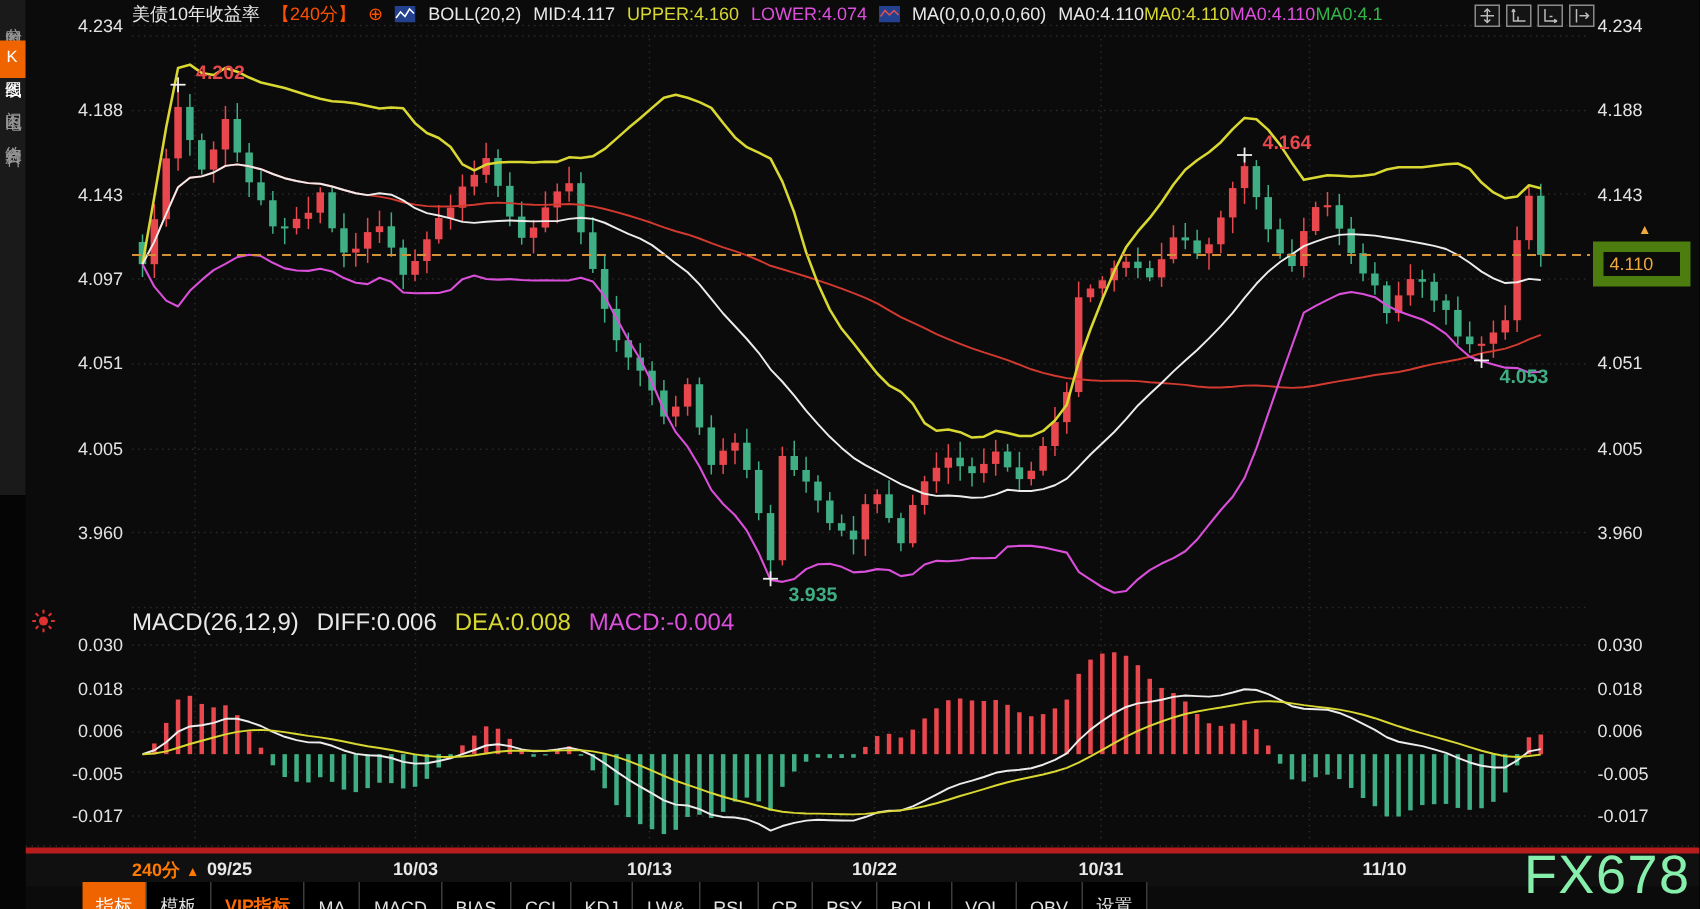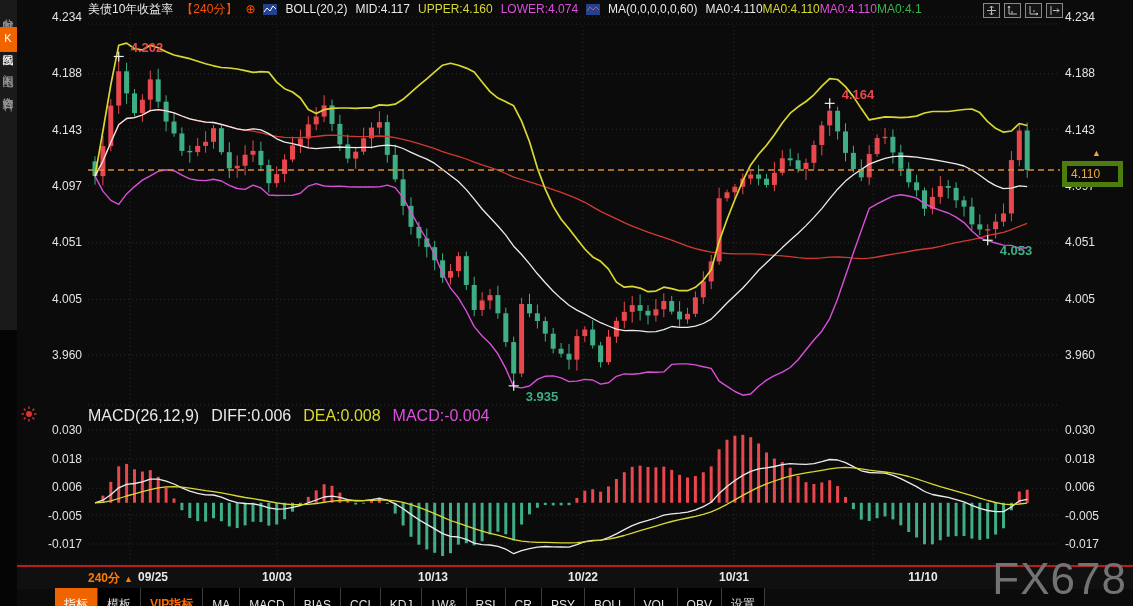--- a/index.html
+++ b/index.html
@@ -27,38 +27,38 @@
   .yaxis div{height:14px;line-height:14px;}
   #axis-main-left{left:22px;top:10px;height:352px;width:60px;text-align:right;}
   #axis-main-right{left:1065px;top:10px;height:352px;width:60px;text-align:left;}
   #axis-macd-left{left:22px;top:423px;height:128px;width:60px;text-align:right;}
   #axis-macd-right{left:1065px;top:423px;height:128px;width:60px;text-align:left;}
   
   .macd-header{position:absolute;left:88px;top:408px;height:16px;display:flex;gap:12px;
                align-items:center;font-size:16px;white-space:nowrap;z-index:5;}
   .sun-icon{position:absolute;left:21px;top:406px;width:16px;height:16px;z-index:5;cursor:pointer;}
   
-  .price-tag{position:absolute;left:1062px;width:47px;height:16px;border:5px solid #4d7c0f;
+  .price-tag{position:absolute;left:1062px;width:47px;height:16px;border:7px solid #4d7c0f;
              background:#0b0b0b;color:#f0a93e;font-size:12px;line-height:16px;padding-left:4px;z-index:4;}
   .price-arrow{position:absolute;left:1092px;color:#f0a93e;font-size:9px;z-index:4;}
   
   .daterow{position:absolute;left:17px;top:565px;width:1116px;height:22px;background:#101010;
-           border-top:2px solid #b91c1c;z-index:4;}
+           border-top:4px solid #b91c1c;z-index:4;}
   .period-badge{position:absolute;left:71px;top:3px;color:#ff7a00;font-weight:bold;font-size:12px;cursor:pointer;}
   .period-badge .arr{font-size:9px;margin-left:4px;}
   .date-label{position:absolute;top:3px;transform:translateX(-50%);color:#e8e8e8;font-weight:bold;font-size:12px;}
   
   .toolbar{position:absolute;left:55px;top:588px;height:33px;display:flex;align-items:stretch;
            font-size:12px;z-index:6;background:#000;}
   .tb-item{padding:0 9px;display:flex;align-items:center;color:#e2e2e2;border-right:1px solid #3c3c3c;
            cursor:pointer;font-family:"Liberation Sans",sans-serif;}
   .tb-item.active{background:#f06400;color:#fff;}
   .tb-item.vip{color:#ff6a00;font-weight:bold;}
   
-  .watermark{position:absolute;right:6px;bottom:2px;font-size:44px;color:#737373;z-index:7;
+  .watermark{position:absolute;right:6px;bottom:2px;font-size:36px;color:#86efac;z-index:7;
              letter-spacing:1px;font-family:"Liberation Sans",sans-serif;}
   svg.plot{position:absolute;left:0;top:0;z-index:2;pointer-events:none;}
 </style>
 </head>
 <body>
 
 <div class="screen">
 
   <svg class="plot" id="plot" width="1133" height="606">
       <line x1="130" y1="26" x2="130" y2="560" stroke="#2b2b2b" stroke-dasharray="1 3" stroke-width="1"></line>

